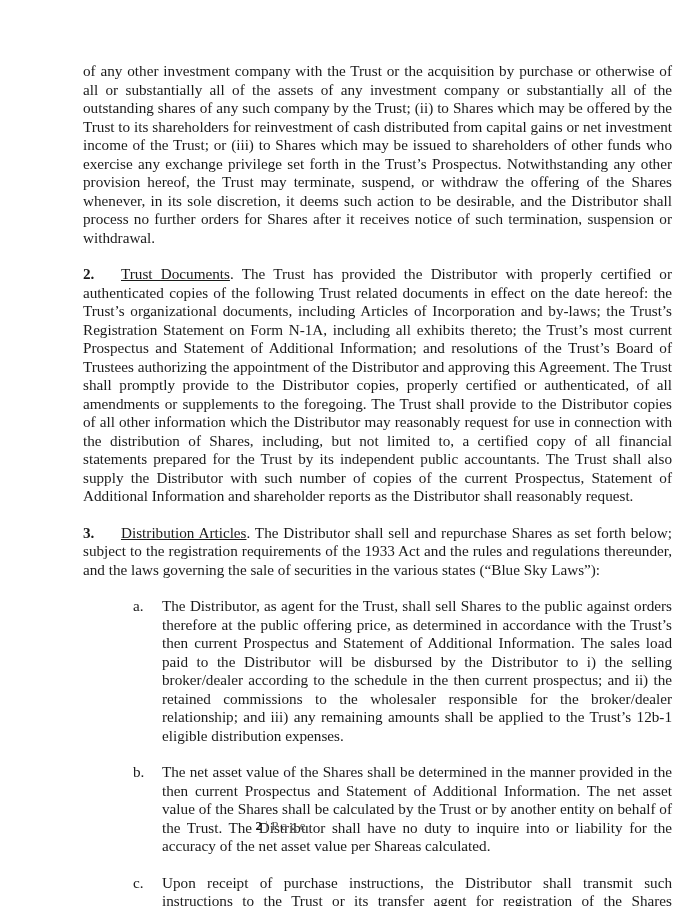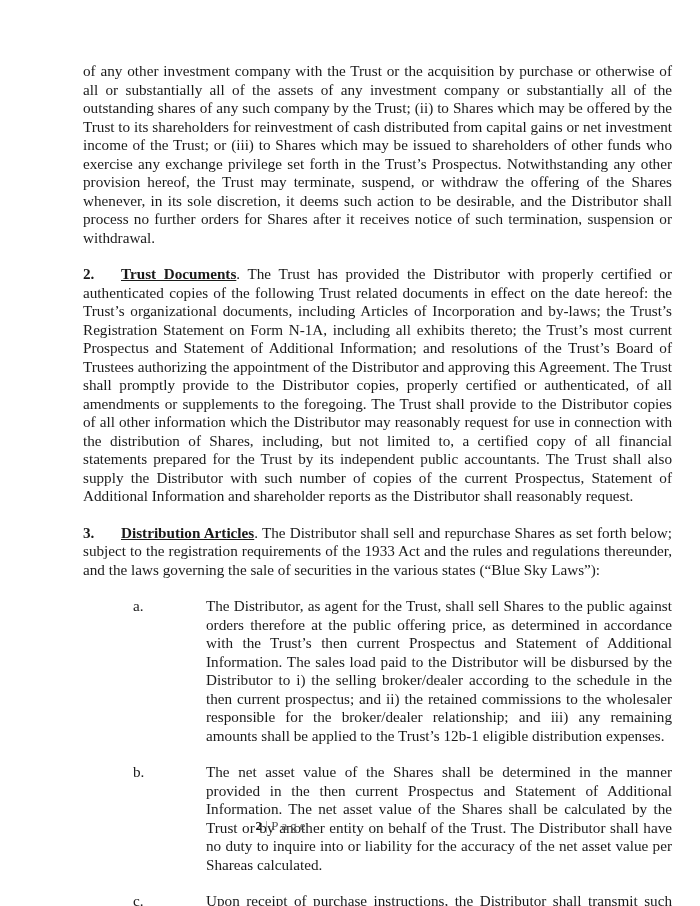--- a/index.html
+++ b/index.html
@@ -5,24 +5,24 @@
   html, body { margin: 0; padding: 0; background: #ffffff; }
   body { width: 700px; height: 906px; position: relative; overflow: hidden; }
   .page {
     position: absolute; left: 83px; top: 62px; width: 589px;
     font-family: "Liberation Serif", serif; font-size: 15.2px; line-height: 18.5px;
     color: #1a1a1a;
   }
   p { margin: 0; text-align: justify; }
   .para { margin-bottom: 18px; }
   .sec-num { font-weight: bold; display: inline-block; width: 38px; }
-  .sec-title { font-weight: bold; text-decoration: underline; }
+  .sec-title { font-weight: normal; text-decoration: underline; }
   .sub { display: flex; margin-bottom: 18px; }
   .sub-letter { width: 79px; padding-left: 50px; box-sizing: border-box; flex: none; }
-  .sub-text { flex: 1; text-align: justify; margin-left: 44px; }
+  .sub-text { flex: 1; text-align: justify; }
   .footer {
     position: absolute; top: 818px; left: 0; width: 564px; text-align: center;
     font-family: "Liberation Serif", serif; font-size: 13px; color: #333;
   }
   .footer .num { font-weight: bold; color: #111; }
   .footer .sep { color: #777; }
   .footer .lbl { letter-spacing: 3px; color: #555; }
 </style>
 </head>
 <body>

